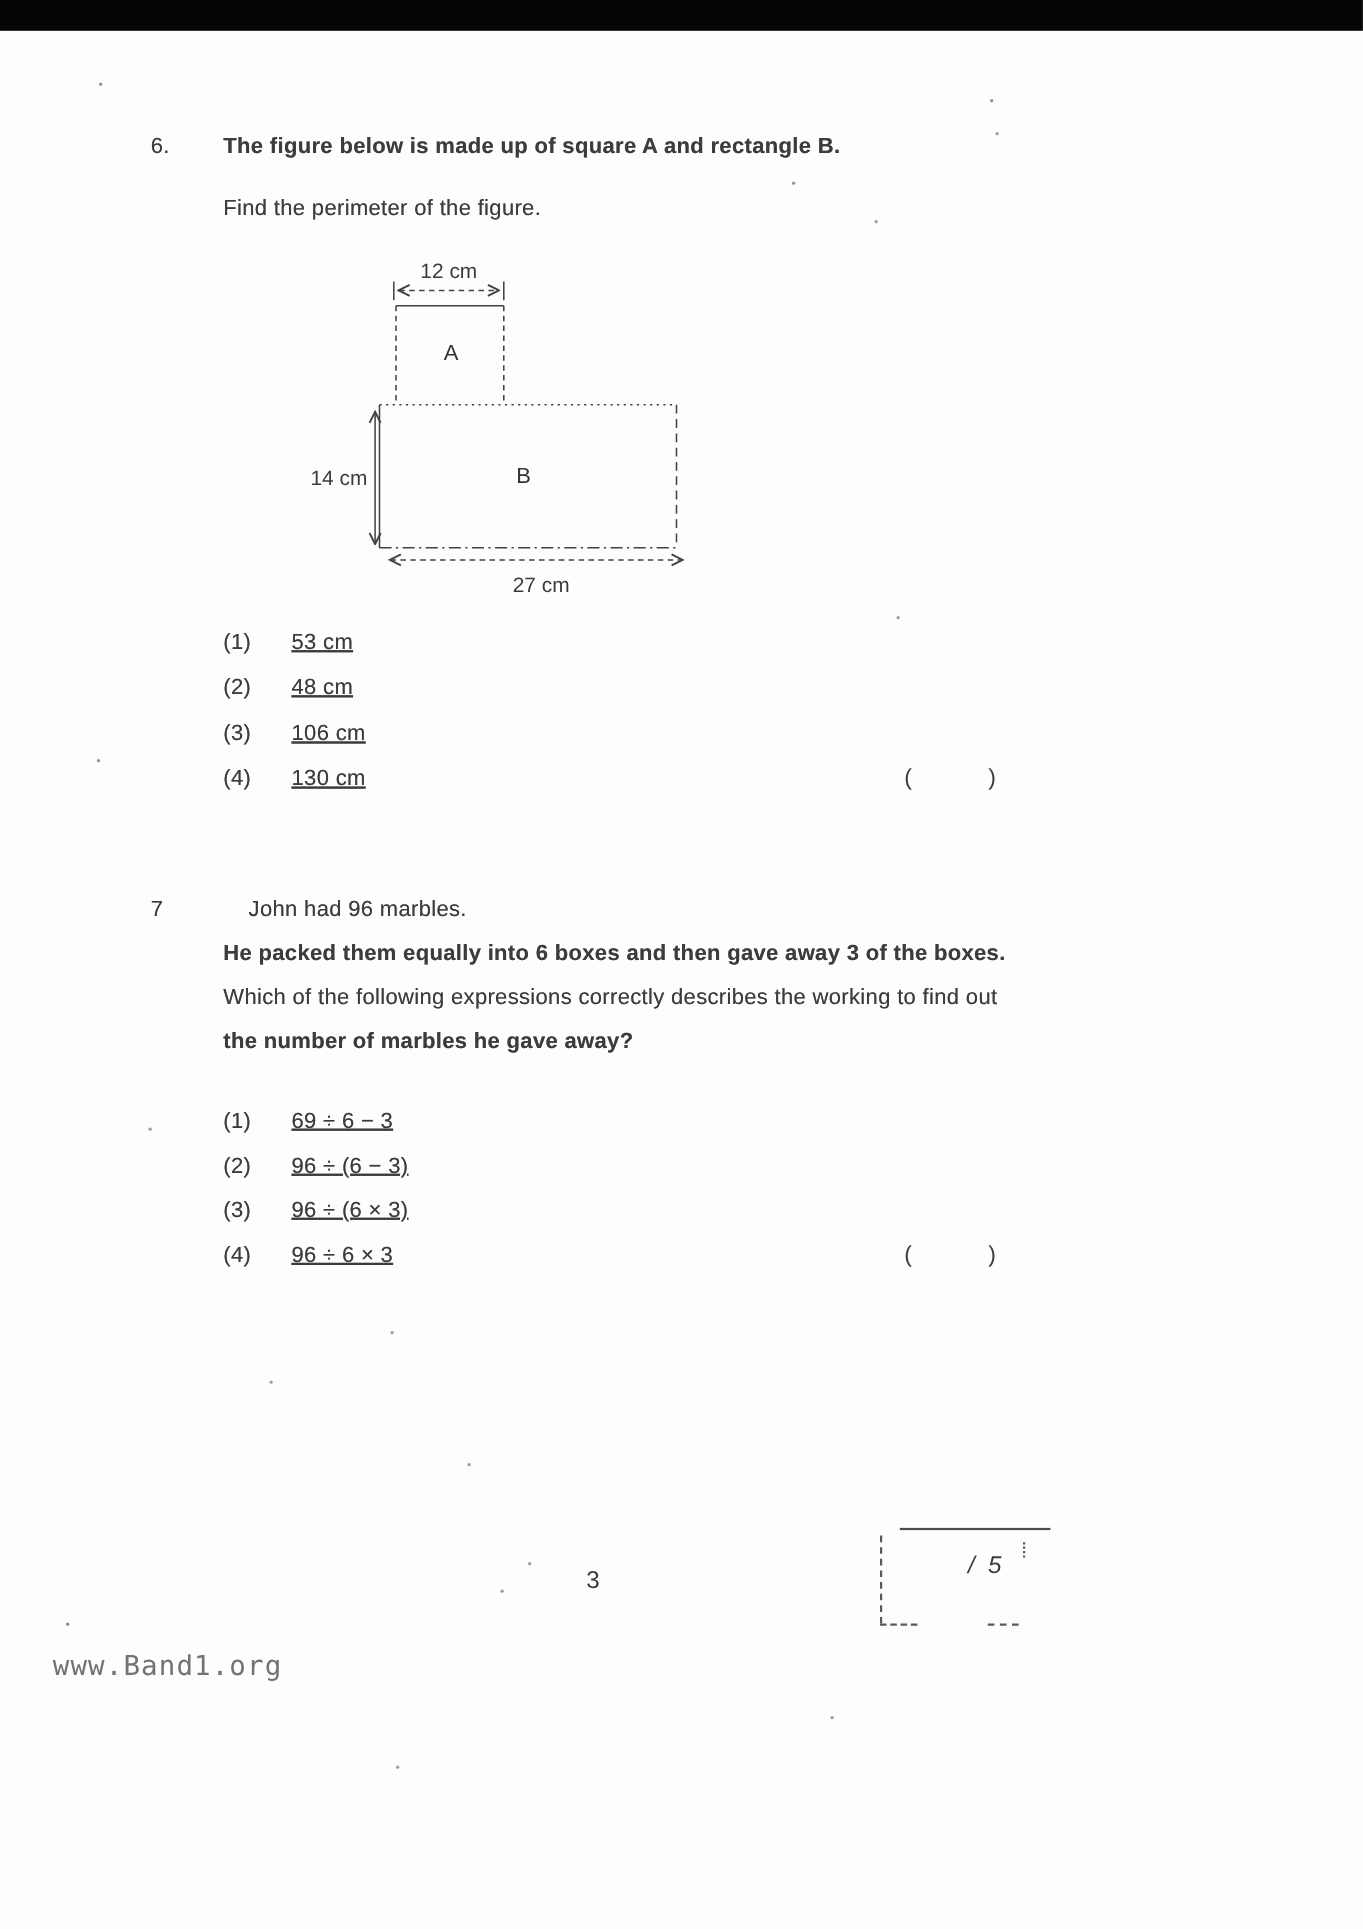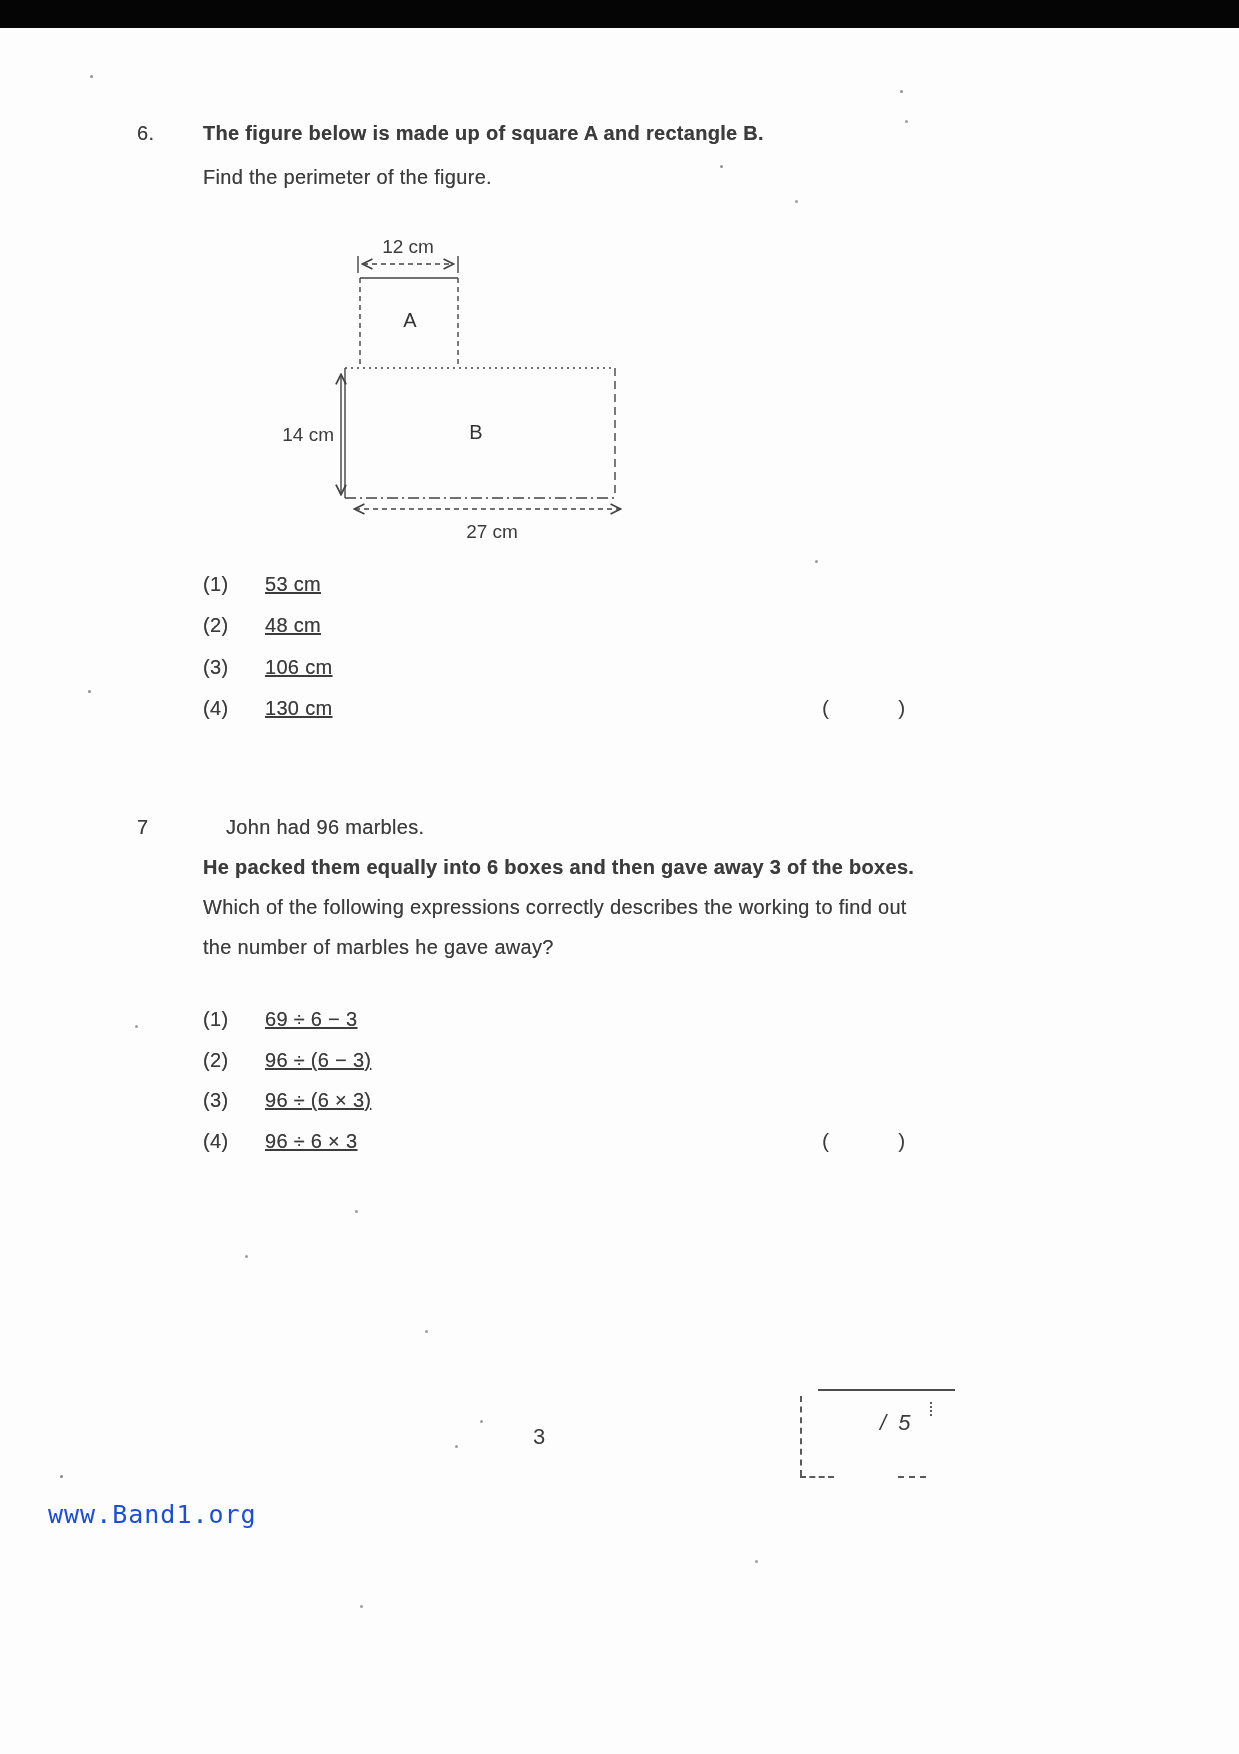--- a/index.html
+++ b/index.html
@@ -47,21 +47,21 @@
   .figlabel { font-size: 20px; fill: #333; font-family: "Liberation Sans", sans-serif; }
   .pagenum { font-size: 22px; }
   .marks-frame {
     border-left: 2px dashed #5a5a5a;
   }
   .marks-text { font-size: 22px; font-style: italic; letter-spacing: 3px; }
   .watermark {
     font-family: "DejaVu Sans Mono", "Liberation Mono", monospace;
     font-size: 25px;
     letter-spacing: 1px;
-    color: #1d4ed8;
+    color: #737373;
   }
   .noise {
     width: 3px; height: 3px; border-radius: 50%;
     background: rgba(40,40,40,0.55);
     box-shadow:
       30px -1400px 0 rgba(40,40,40,0.5),
       840px -1385px 0 rgba(40,40,40,0.5),
       845px -1355px 0 rgba(40,40,40,0.45),
       660px -1310px 0 rgba(40,40,40,0.5),
       735px -1275px 0 rgba(40,40,40,0.45),
@@ -81,21 +81,21 @@
 <body>
 
 <div class="topbar"></div>
 
 <div class="abs noise" style="left:60px; top:1475px;"></div>
 
 <section class="abs" style="left:0; top:0;">
 
   <span class="abs qtext" style="left:137px; top:122px;">6.</span>
   <span class="abs qtext" style="left:203px; top:122px;font-weight:bold;">The figure below is made up of square A and rectangle B.</span>
-  <span class="abs qtext" style="left:203px; top:166px;">Find the perimeter of the figure.</span>
+  <span class="abs qtext" style="left:203px; top:178px;">Find the perimeter of the figure.</span>
 
   <svg class="abs" style="left:270px; top:236px;" width="380" height="318" viewBox="0 0 380 318">
     <defs>
       <marker id="ah" viewBox="0 0 10 10" refX="8.5" refY="5" markerWidth="9" markerHeight="9" orient="auto-start-reverse">
         <path d="M1,1 L9,5 L1,9" fill="none" stroke="#424242" stroke-width="1.4"></path>
       </marker>
     </defs>
 
     <text x="138" y="17" text-anchor="middle" class="dimtext">12 cm</text>
     <line x1="88" y1="20" x2="88" y2="37" class="ln"></line>
@@ -139,21 +139,21 @@
 
   <span class="abs answer-bracket" style="left:822px; top:696px;">(          )</span>
 </section>
 
 <section class="abs" style="left:0; top:0;">
 
   <span class="abs qtext" style="left:137px; top:816px;">7</span>
   <span class="abs qtext" style="left:203px; top:816px;margin-left:23px;">John had 96 marbles.</span>
   <span class="abs qtext" style="left:203px; top:856px;font-weight:bold;">He packed them equally into 6 boxes and then gave away 3 of the boxes.</span>
   <span class="abs qtext" style="left:203px; top:896px;">Which of the following expressions correctly describes the working to find out</span>
-  <span class="abs qtext" style="left:203px; top:936px;">the number of marbles he gave away?</span>
+  <span class="abs qtext" style="left:203px; top:936px;font-weight:bold;">the number of marbles he gave away?</span>
 
   <div class="abs optrow" style="top:1008px;">
     <span class="optnum">(1)</span>
     <span class="opttext">69 ÷ 6 − 3</span>
   </div>
   <div class="abs optrow" style="top:1049px;">
     <span class="optnum">(2)</span>
     <span class="opttext">96 ÷ (6 − 3)</span>
   </div>
   <div class="abs optrow" style="top:1089px;">

